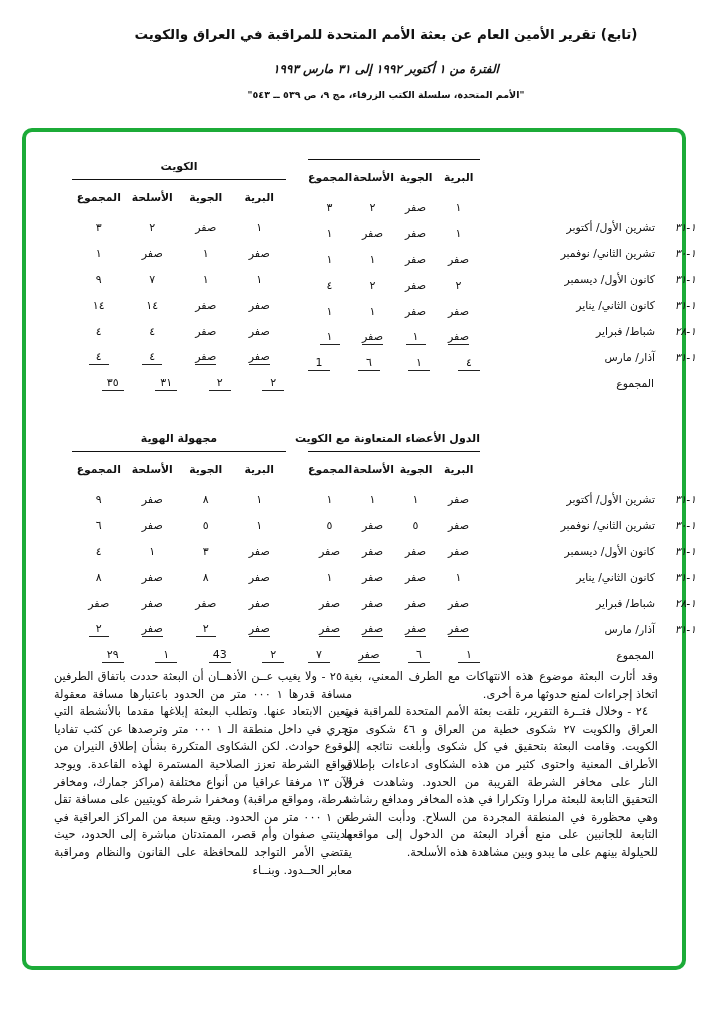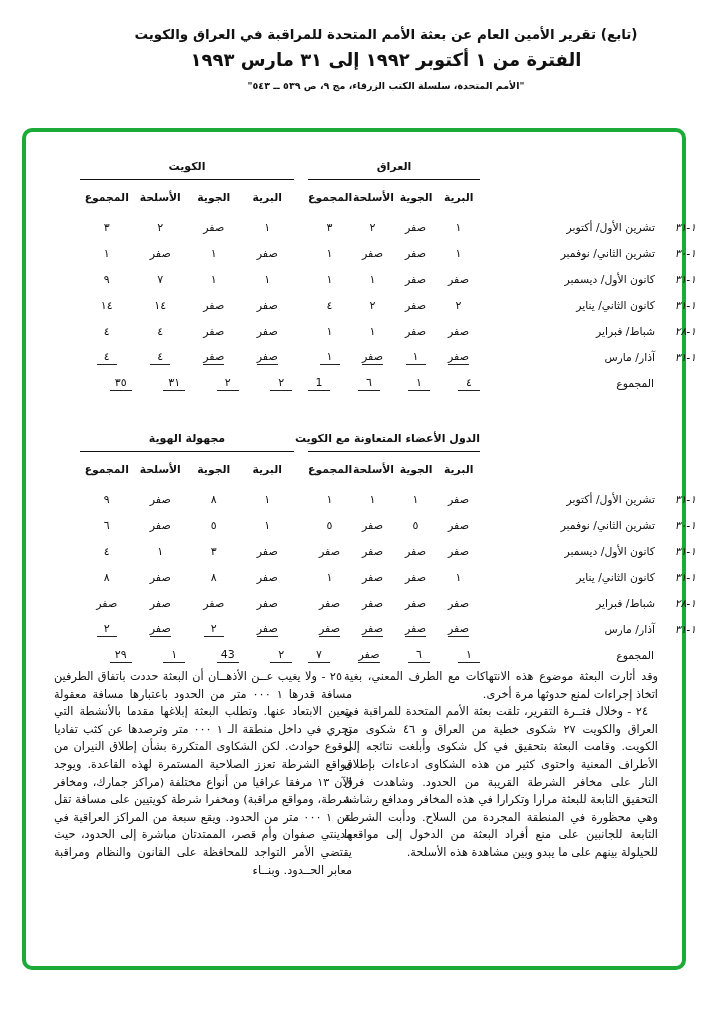--- a/index.html
+++ b/index.html
@@ -1,35 +1,35 @@
 <!DOCTYPE html>
 <html lang="ar" dir="rtl"><head>
 <meta charset="utf-8">
 <style>
   html,body{margin:0;padding:0;background:#fff;}
   .page{position:relative;width:707px;height:1036px;background:#fff;overflow:hidden;
         font-family:"DejaVu Sans",sans-serif;color:#111;direction:rtl;}
   
   .hdr{position:absolute;top:24px;left:88px;width:596px;text-align:center;font-weight:bold;}
   .hdr .l1{font-size:13.5px;line-height:20px;}
-  .hdr .l2{font-size:18px;line-height:20px;margin-top:6px;}
+  .hdr .l2{font-size:12px;line-height:20px;margin-top:15px;font-style:italic;}
   .hdr .l3{font-size:9.5px;line-height:14px;margin-top:9px;}
   
   .panel{position:absolute;box-sizing:border-box;left:22px;top:128px;width:664px;height:842px;
          border:4px solid #1cab38;border-radius:10px;background:#fff;}
   
   .sec{position:absolute;left:0;width:707px;height:270px;}
   .sec1{top:158px;} .sec2{top:430px;}
   .labels{position:absolute;top:56px;left:550px;width:146px;}
   .lrow{height:26px;display:flex;align-items:center;gap:9px;font-size:10.8px;white-space:nowrap;}
   .lrow .rng{flex:0 0 32px;letter-spacing:.5px;font-style:italic;}
   .lrow-total{padding-right:42px;}
   .tbl{position:absolute;top:0;}
   .tbl-r{left:308px;width:172px;}
-  .tbl-l{left:80px;width:214px;}
+  .tbl-l{left:72px;width:214px;}
   .t-title{height:20px;font-size:11px;font-weight:bold;text-align:center;white-space:nowrap;line-height:18px;}
   .t-rule{border-top:1.5px solid #111;margin-top:1px;}
   .t-head{height:34px;display:grid;grid-template-columns:repeat(4,1fr);align-items:center;
           justify-items:center;font-size:10.8px;font-weight:bold;}
   .trow{height:26px;display:grid;grid-template-columns:repeat(4,1fr);align-items:center;
         justify-items:center;font-size:11px;}
   .trow .c{display:inline-block;text-align:center;}
   .u .c{border-bottom:1px solid #222;min-width:20px;padding-bottom:1px;}
   .tt .c{border-bottom:1.5px solid #222;min-width:22px;padding-bottom:1px;margin-left:28px;}
   
@@ -77,21 +77,20 @@
       <div class="lrow">
           <span class="rng">١-٣١</span>
           <span>آذار/ مارس</span>
         </div>
       <div class="lrow lrow-total">
           <span>المجموع</span>
         </div>
     </div>
 
     <div class="tbl tbl-r">
-      <div class="t-title">العراق</div>
       <div class="t-rule"></div>
       <div class="t-head">
         <span>البرية</span>
           <span>الجوية</span>
           <span>الأسلحة</span>
           <span>المجموع</span>
       </div>
       <div class="trow">
           <span class="c">١</span>
           <span class="c">صفر</span>

